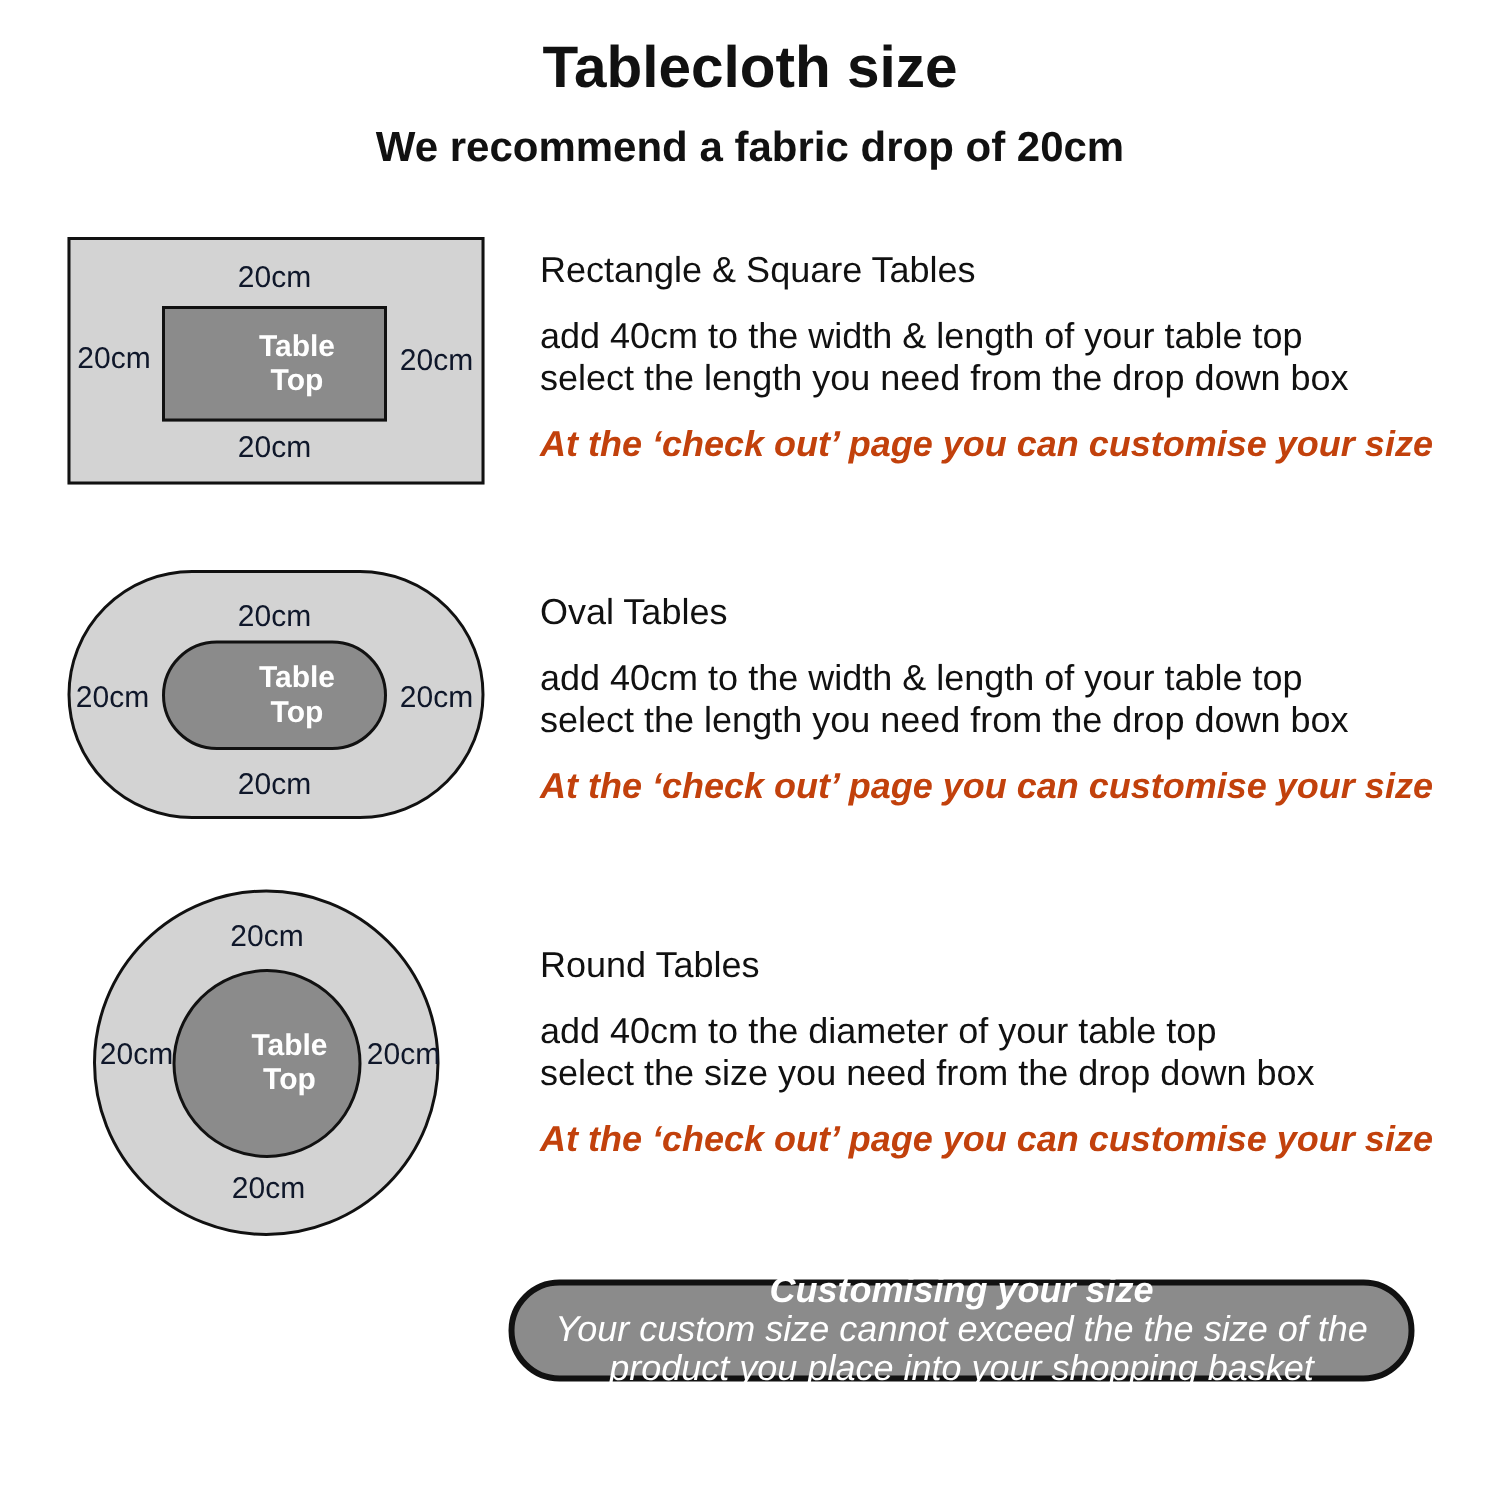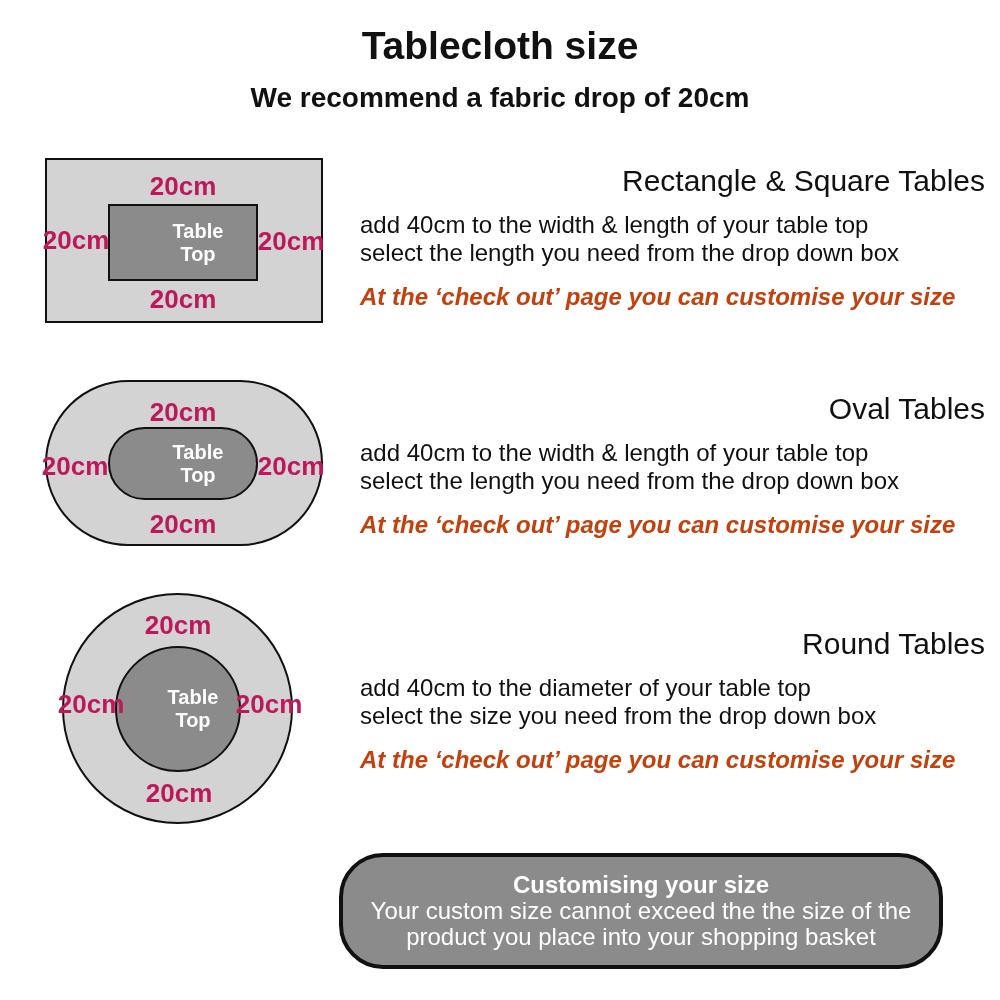--- a/index.html
+++ b/index.html
@@ -24,57 +24,57 @@
     background:#d3d3d3; border:2px solid #111;
   }
   .inner-shape {
     position:absolute; box-sizing:border-box;
     background:#8b8b8b; border:2px solid #111;
     display:flex; flex-direction:column; align-items:center; justify-content:center;
     color:#fff; font-size:20px; font-weight:bold; line-height:23px; text-align:center;padding-left:30px;
   }
   .drop-label {
     position:absolute; transform:translate(-50%,-50%);
-    font-size:26px; font-weight:bold; white-space:nowrap; color:#be185d;
+    font-size:20px; font-weight:normal; white-space:nowrap; color:#0f172a;
   }
 
   
   .rect-outer { left:45px;  top:158px; width:278px; height:165px; }
   .rect-inner { left:108px; top:204px; width:150px; height:77px;  }
   
   .oval-outer { left:45px;  top:380px; width:278px; height:166px; border-radius:83px; }
   .oval-inner { left:108px; top:427px; width:150px; height:73px;  border-radius:37px; }
   
   .round-outer { left:62px;  top:593px; width:231px; height:231px; border-radius:50%; }
   .round-inner { left:115px; top:646px; width:126px; height:126px; border-radius:50%; }
 
   
   .section-text { position:absolute; left:360px; width:625px; }
   .sec-1 { top:165px; }
   .sec-2 { top:393px; }
   .sec-3 { top:628px; }
   .section-text h2 {
-    margin:0 0 14px 0; font-size:30px; font-weight:400; line-height:32px; color:#111;text-align:right;
+    margin:0 0 14px 0; font-size:24px; font-weight:400; line-height:32px; color:#111;
   }
   .section-text .body-line {
     font-size:24px; font-weight:400; line-height:28px; color:#111;
   }
   .section-text .body-group { margin:0 0 16px 0; }
   .section-text .note {
     margin:0; font-size:24px; font-weight:bold; font-style:italic;
     line-height:28px; color:#c2410c; white-space:nowrap;
   }
 
   
   .footer-box {
-    position:absolute; left:339px; top:853px; width:604px; height:116px;
+    position:absolute; left:339px; top:853px; width:604px; height:68px;
     box-sizing:border-box; background:#8b8b8b; border:4px solid #111;
     border-radius:44px;
     display:flex; flex-direction:column; align-items:center; justify-content:center;
-    color:#fff; text-align:center; font-size:24px; line-height:26px;
+    color:#fff; text-align:center; font-size:24px; line-height:26px;font-style:italic;
   }
   .footer-box .footer-heading { font-weight:bold; }
 </style>
 </head>
 <body>
 
 <div id="page">
 
   <div class="title">Tablecloth size</div>
   <div class="subtitle">We recommend a fabric drop of 20cm</div>

